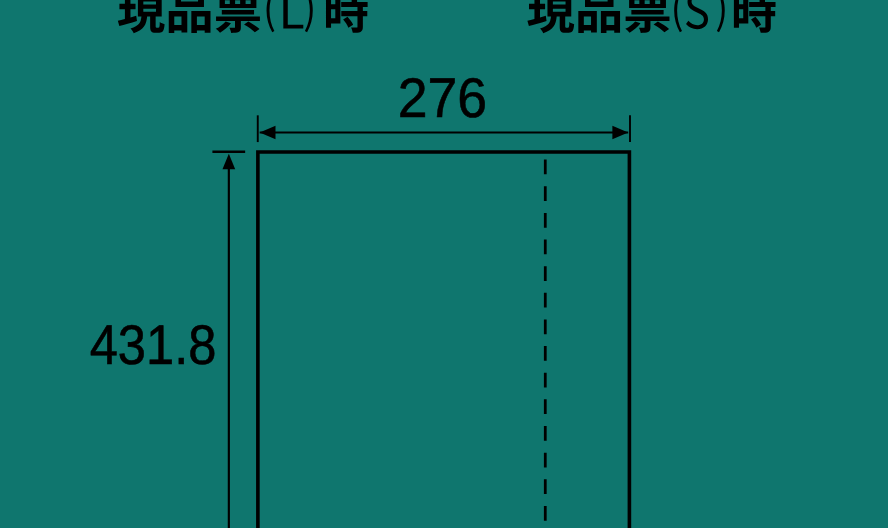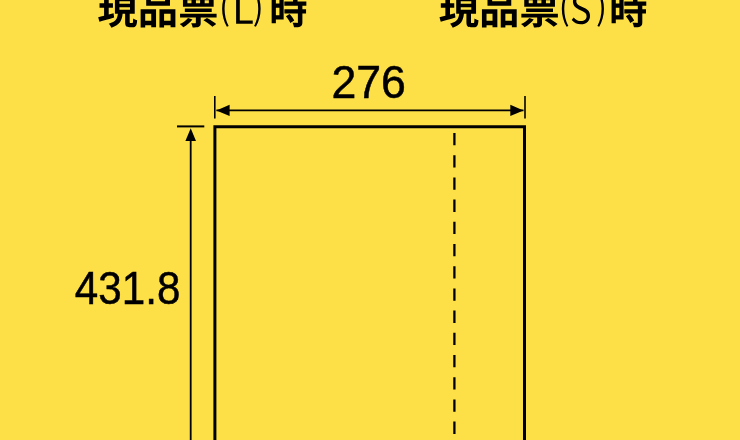--- a/index.html
+++ b/index.html
@@ -1,16 +1,16 @@
 <!DOCTYPE html>
 <html><head>
 <meta charset="utf-8">
 <style>
   html,body { margin:0; padding:0; background:#fff; }
-  #canvas { position:relative; width:740px; height:440px; background:#fde047; overflow:hidden;text-decoration:underline; }
+  #canvas { position:relative; width:740px; height:440px; background:#0f766e; overflow:hidden;text-decoration:underline; }
   svg { position:absolute; left:0; top:0; }
   text { font-family:"Liberation Sans", sans-serif; fill:#000; }
 </style>
 </head>
 <body>
 <div id="canvas">
 <svg width="740" height="440" viewBox="0 0 740 440">
 
   <path d="M544 561H806V499H544ZM544 408H806V346H544ZM544 714H806V652H544ZM17 164 48 51C151 81 287 120 413 158L398 264L278 231V401H383V511H278V686H393V797H41V686H163V511H50V401H163V200C108 186 58 173 17 164ZM432 811V247H505C492 129 460 48 279 3C303 -20 333 -67 345 -96C559 -32 606 83 623 247H685V50C685 -51 705 -85 797 -85C815 -85 855 -85 874 -85C947 -85 974 -47 984 90C954 98 907 116 884 134C882 34 878 18 860 18C852 18 825 18 819 18C802 18 799 22 799 51V247H924V811Z M1324 695H1676V561H1324ZM1208 810V447H1798V810ZM1070 363V-90H1184V-39H1333V-84H1453V363ZM1184 76V248H1333V76ZM1537 363V-90H1652V-39H1813V-85H1933V363ZM1652 76V248H1813V76Z M2627 85C2705 39 2805 -29 2851 -74L2947 -7C2893 40 2792 104 2715 144ZM2167 382V291H2834V382ZM2246 147C2200 88 2119 30 2041 -5C2067 -23 2110 -63 2130 -85C2209 -40 2299 34 2356 109ZM2048 249V155H2440V29C2440 18 2436 15 2423 15C2409 14 2365 14 2325 16C2339 -14 2356 -58 2361 -90C2427 -90 2476 -90 2514 -73C2552 -57 2561 -28 2561 25V155H2955V249ZM2120 669V423H2882V669H2659V722H2935V817H2062V722H2332V669ZM2442 722H2546V669H2442ZM2231 584H2332V509H2231ZM2442 584H2546V509H2442ZM2659 584H2763V509H2659Z M3210 -74 3254 -52C3186 73 3153 222 3153 372C3153 521 3186 669 3254 795L3210 818C3136 686 3092 544 3092 372C3092 199 3136 57 3210 -74Z M3439 0H3852V79H3531V733H3439Z M3930 -74C4004 57 4048 199 4048 372C4048 544 4004 686 3930 818L3885 795C3954 669 3988 521 3988 372C3988 222 3954 73 3885 -52Z M4676 188C4719 138 4767 67 4784 19L4883 80C4862 128 4811 195 4766 243ZM4852 850V743H4668V639H4852V551H4636V446H4972V361H4638V256H4972V40C4972 26 4967 22 4953 22C4937 22 4886 22 4840 24C4855 -8 4871 -56 4876 -88C4947 -88 4998 -86 5035 -69C5072 -51 5084 -20 5084 37V256H5175V361H5084V446H5182V551H4964V639H5154V743H4964V850ZM4514 399V211H4426V399ZM4514 504H4426V681H4514ZM4321 788V15H4426V104H4619V788Z" transform="translate(97.51,23.8) scale(0.0403,-0.0403)" fill="#000"></path>
 

